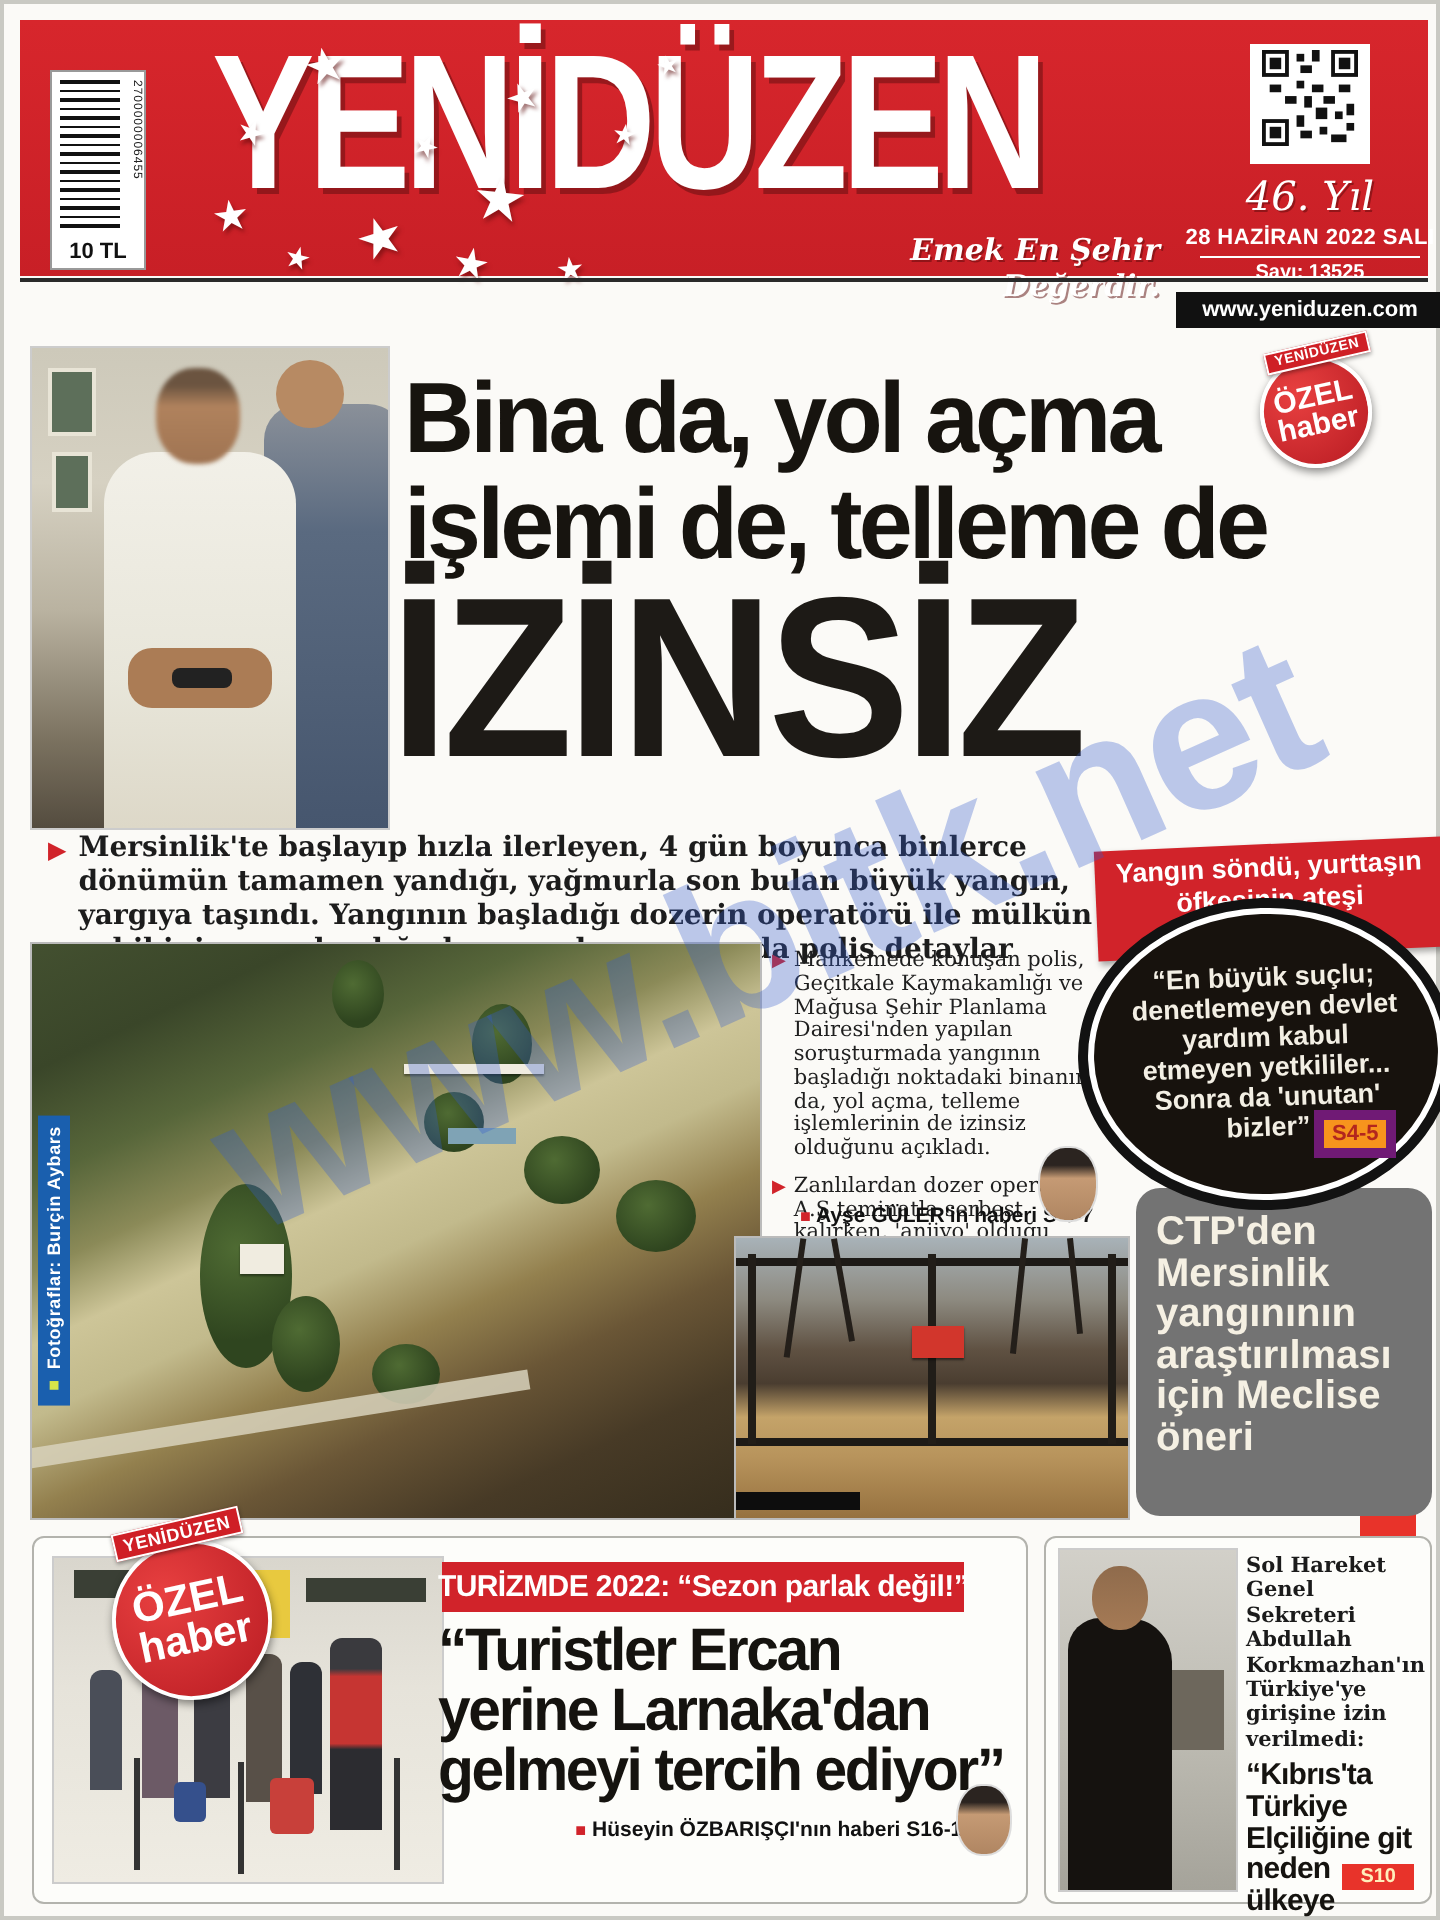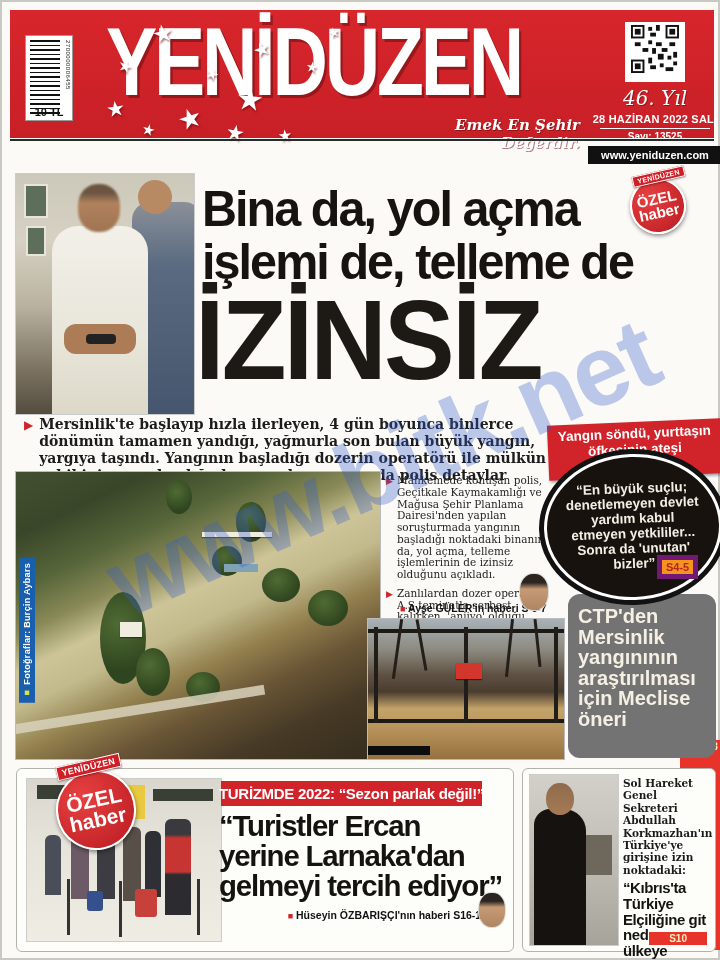--- a/index.html
+++ b/index.html
@@ -4,21 +4,21 @@
 <style>
   html,body{margin:0;padding:0;}
   body{width:720px;height:960px;position:relative;background:#c9c9c3;font-family:"Liberation Sans",sans-serif;overflow:hidden;}
   .sheet{position:absolute;left:2px;top:2px;width:716px;height:956px;background:#fbfaf7;}
   .abs{position:absolute;}
   .pre{white-space:pre-line;}
 
   
   .masthead{left:8px;top:8px;width:704px;height:128px;background:linear-gradient(180deg,#d7262c,#c81f26);}
   .masthead-rule{left:8px;top:137px;width:704px;height:2px;background:#2a2a2a;}
-  .barcode-box{left:16px;top:26px;width:46px;height:84px;background:#fff;box-shadow:0 0 0 1px #999;}
+  .barcode-box{left:16px;top:26px;width:46px;height:98px;background:#fff;box-shadow:0 0 0 1px #999;}
   .barcode-stripes{left:4px;top:4px;width:30px;height:74px;background:repeating-linear-gradient(180deg,#111 0 2px,#fff 2px 5px,#111 5px 6px,#fff 6px 9px);}
   .barcode-digits{right:1px;top:4px;font-size:6px;color:#222;writing-mode:vertical-rl;letter-spacing:.5px;}
   .price{left:0;bottom:2px;width:100%;text-align:center;font-weight:bold;font-size:11px;color:#111;}
   .logo{left:96px;top:4px;font-size:96px;line-height:1;font-weight:800;color:#fff;letter-spacing:-4px;transform:scaleX(.80);transform-origin:left top;text-shadow:3px 3px 0 rgba(80,10,10,.45);white-space:nowrap;}
   .star{position:absolute;color:#fff;text-shadow:1px 2px 2px rgba(90,10,10,.55);line-height:1;}
   .tagline{left:380px;top:106px;width:190px;text-align:right;color:#fff;font-family:"DejaVu Serif",serif;font-style:italic;font-weight:bold;font-size:15px;text-shadow:1px 1px 0 rgba(90,10,10,.5);}
   .m-right{left:578px;top:12px;width:134px;text-align:center;color:#fff;}
   .qr{width:54px;height:54px;background:#fff;margin:0 auto;padding:3px;}
   .m-year{font-family:"DejaVu Serif",serif;font-style:italic;font-size:20px;margin-top:4px;text-shadow:1px 1px 0 rgba(90,10,10,.5);}
   .m-date{font-size:11px;font-weight:800;margin-top:3px;letter-spacing:.2px;}
@@ -57,21 +57,21 @@
 
   
   .lead{left:22px;top:414px;width:524px;display:flex;gap:6px;font-family:"DejaVu Serif",serif;font-weight:bold;font-size:14px;line-height:1.22;color:#1c1c1c;}
   .arrow{color:#d1232a;font-size:12px;line-height:1.5;flex:0 0 auto;}
 
   
   .ribbon-red{left:546px;top:420px;width:170px;background:#d1232a;color:#fff;font-weight:800;font-size:13.5px;line-height:1.15;text-align:center;padding:4px 2px;transform:rotate(-2.5deg);box-shadow:1px 2px 3px rgba(0,0,0,.35);}
   .quote-circle{left:545px;top:455px;width:172px;height:140px;border-radius:50%;background:#17120d;box-shadow:0 0 0 3px #fff,0 0 0 8px #121212;display:flex;align-items:center;justify-content:center;text-align:center;color:#f3efe4;font-weight:800;font-size:13.5px;line-height:1.1;transform:rotate(-2deg);z-index:5;}
   .badge-s45{left:655px;top:553px;background:#f7941d;color:#b3261e;font-size:11px;font-weight:800;padding:1px 4px;z-index:6;border:5px solid #701a75;}
   .ctp-box{left:566px;top:592px;width:148px;height:164px;background:#737373;border-radius:12px;color:#f5f0e3;font-weight:800;font-size:20px;line-height:1.03;padding:12px 0 0 10px;box-sizing:border-box;z-index:4;}
-  .badge-page{background:#e8332a;color:#ffeebb;font-size:10px;font-weight:800;padding:1px 20px;}
+  .badge-page{background:#e8332a;color:#ffeebb;font-size:10px;font-weight:800;padding:1px 9px;}
   .ctp-badge{position:absolute;right:10px;bottom:8px;}
 
   
   .forest{left:14px;top:470px;width:364px;height:287px;overflow:hidden;box-shadow:0 0 0 1px #bbb;
     background:linear-gradient(155deg,#43503０ 0%,#3a4629 14%,#57663a 26%,#8b8a58 36%,#cdc598 44%,#c2ba8c 52%,#93804e 62%,#6a5636 72%,#473a26 84%,#342c1c 100%);
     background:linear-gradient(155deg,#435030 0%,#3a4629 14%,#57663a 26%,#8b8a58 36%,#cdc598 44%,#c2ba8c 52%,#93804e 62%,#6a5636 72%,#473a26 84%,#342c1c 100%);}
   .tree{position:absolute;border-radius:50%;background:radial-gradient(circle at 40% 35%,#4f6b33,#2f451f 70%);}
   .house{position:absolute;background:#f0ece0;box-shadow:0 1px 1px rgba(0,0,0,.4);}
   .roofline{position:absolute;background:#7fa3b5;}
   .road{position:absolute;left:-10px;bottom:44px;width:260px;height:10px;background:#d8d2bc;transform:rotate(-9deg);opacity:.85;}
@@ -333,21 +333,21 @@
     <div class="ribbon">YENİDÜZEN</div>
   </div>
 
   <div class="abs bbox box-kork">
     <div class="kork-photo">
       <div class="k-shelf"></div>
       <div class="k-man"></div>
       <div class="k-head"></div>
     </div>
     <div class="k-text">
-      <div class="k-intro">Sol Hareket Genel Sekreteri Abdullah Korkmazhan'ın Türkiye'ye girişine izin noktadaki:</div>
+      <div class="k-intro">Sol Hareket Genel Sekreteri Abdullah Korkmazhan'ın Türkiye'ye girişine izin verilmedi:</div>
       <div class="k-quote pre">“Kıbrıs'ta
 Türkiye
 Elçiliğine git
 neden
 ülkeye
 giremediğini
 sor dediler”</div>
     </div>
     <div class="badge-page k-badge">S10</div>
   </div>

